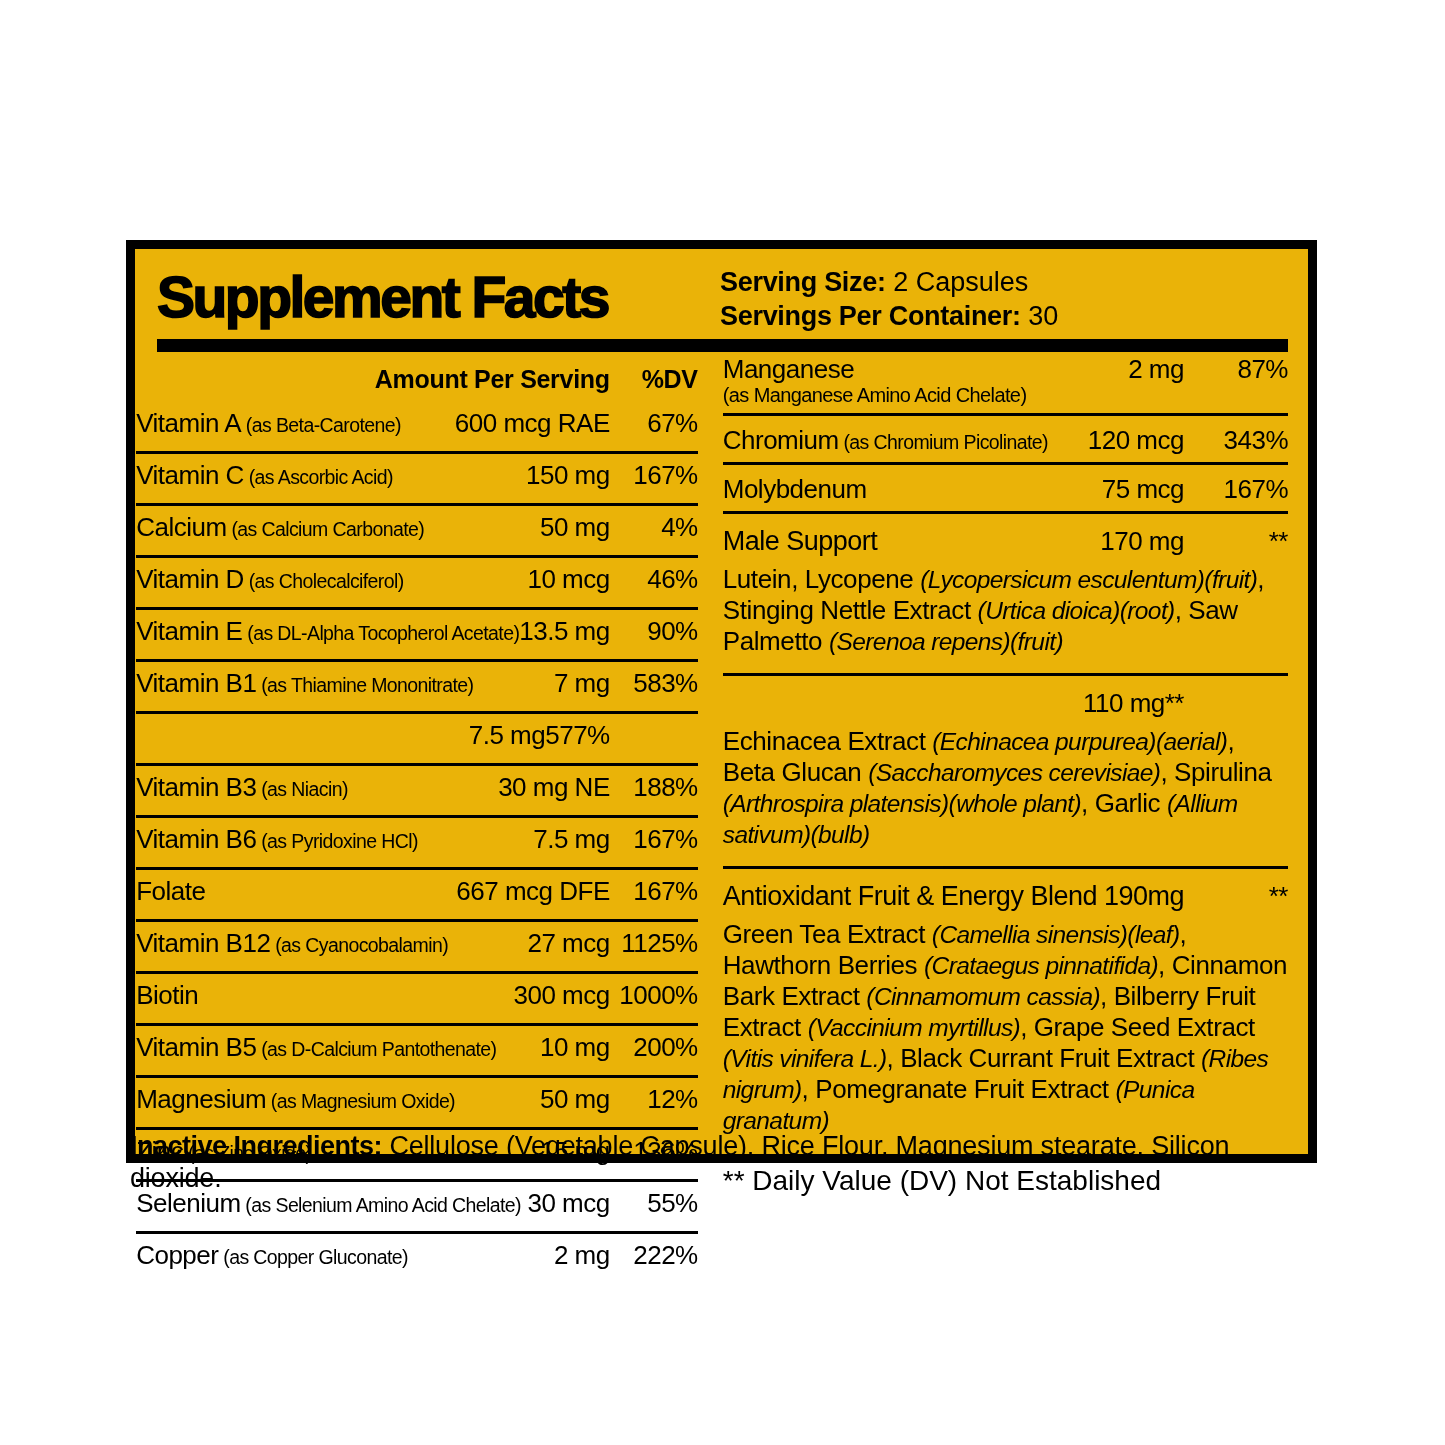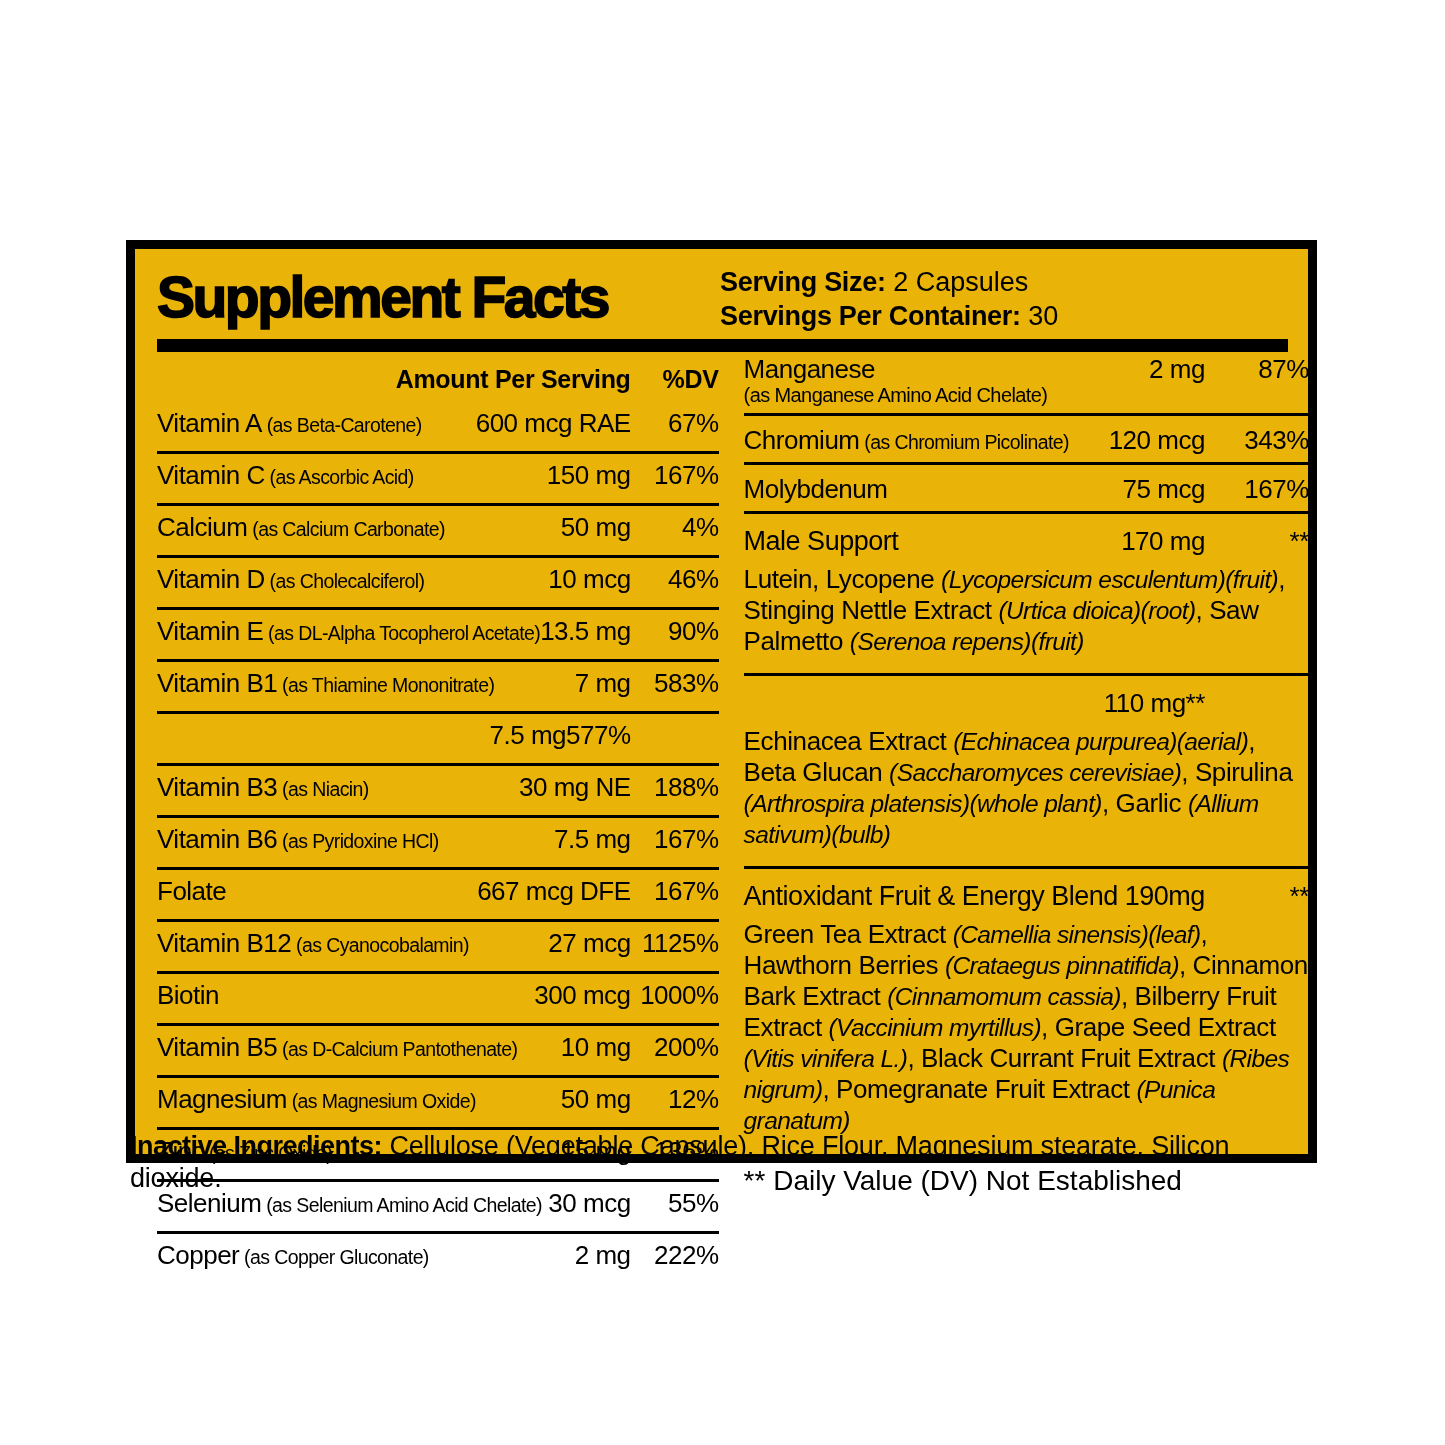--- a/index.html
+++ b/index.html
@@ -15,21 +15,21 @@
   
   .top-row { display:flex; padding:10px 20px 0 22px; height:86px; }
   .facts-title {
     flex:1; font-size:57px; font-weight:bold; letter-spacing:-2.5px;
     -webkit-text-stroke:1.6px #000; line-height:76px; white-space:nowrap;
   }
   .serving-info { width:568px; padding-top:6px; font-size:27px; line-height:34px; }
   .serving-info b { letter-spacing:-0.3px; }
   .full-bar { height:13px; background:#000; margin:4px 20px 0 22px; }
   
-  .columns { flex:1; display:flex; margin:0 20px 0 22px; min-height:0; }
+  .columns { flex:1; display:flex; margin:0 20px 0 22px; min-height:0;justify-content:flex-end; }
   .left-col { width:572px; display:flex; flex-direction:column; }
   .v-divider { width:4px; background:#000; margin:8px 0 10px 8px; }
   .right-col { flex:1; padding-left:17px; display:flex; flex-direction:column; }
   
   .col-header {
     display:grid; grid-template-columns:1fr auto 88px; align-items:baseline;
     font-weight:bold; font-size:25px; padding:13px 0 8px; letter-spacing:-0.3px;
   }
   .col-header .hdr-amt { text-align:right; }
   .col-header .hdr-dv { text-align:right; }

